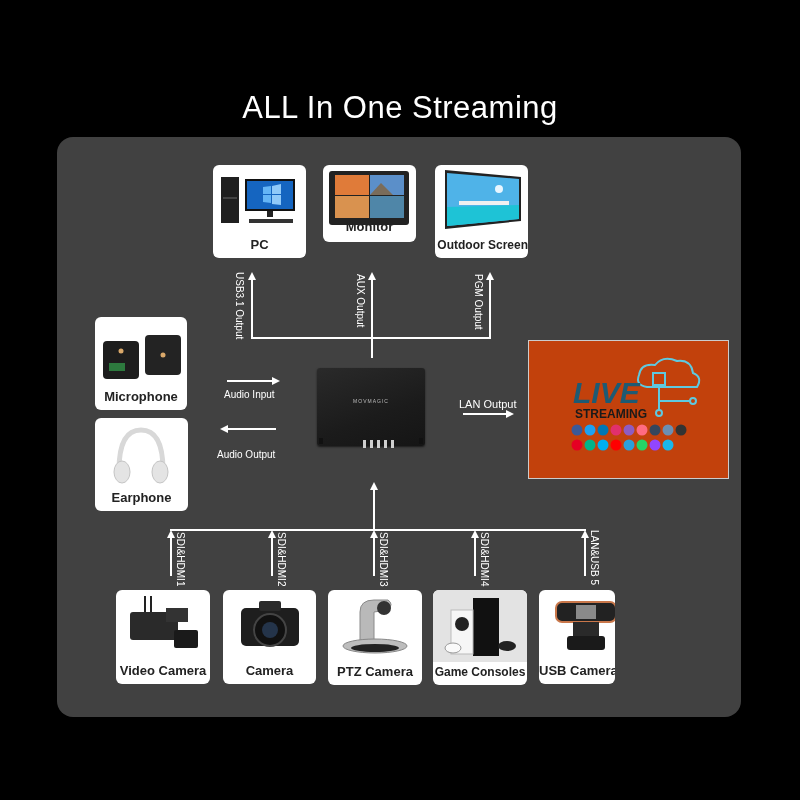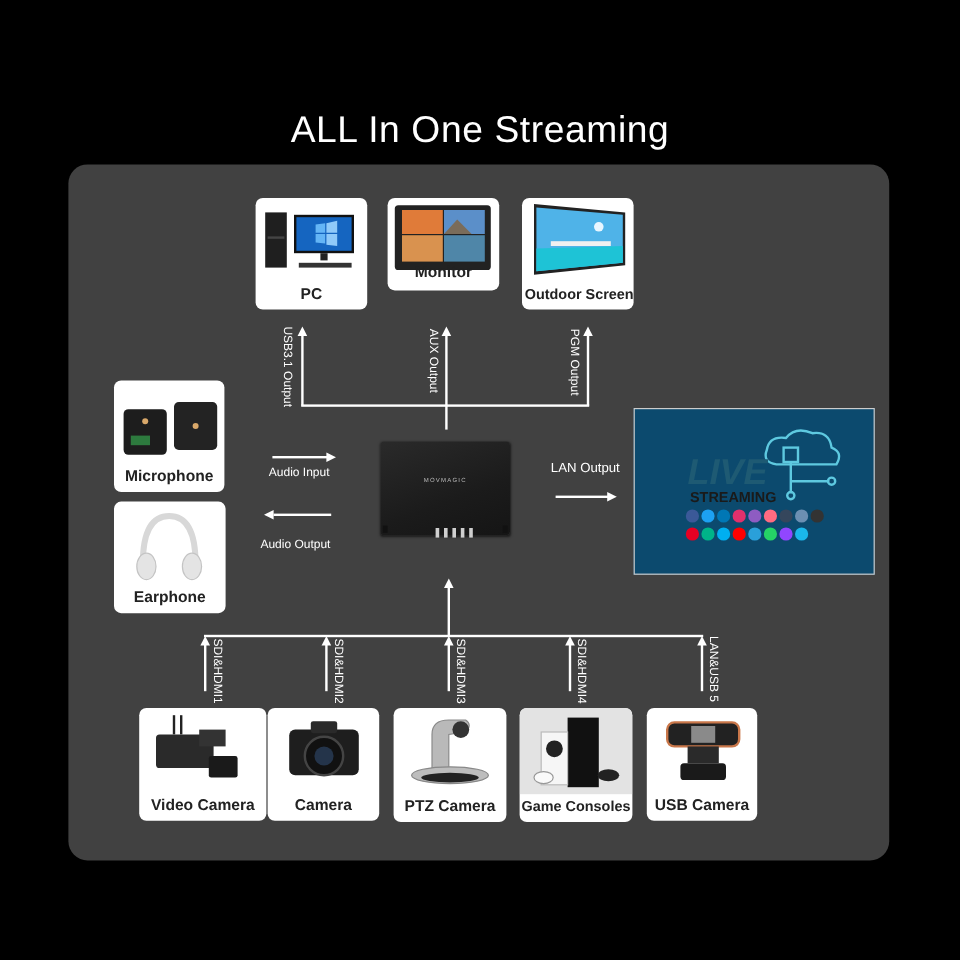--- a/index.html
+++ b/index.html
@@ -43,21 +43,21 @@
   .device {
     position: absolute; left: 317px; top: 368px; width: 108px; height: 78px;
     background: linear-gradient(160deg, #2a2a2a, #1b1b1b 60%, #151515); border-radius: 3px;
     box-shadow: 0 1px 2px rgba(0,0,0,0.6);
   }
   .device .brand {
     position: absolute; left: 0; right: 0; top: 30px; text-align: center; font-size: 5px;
     letter-spacing: 1px; color: #bbb;
   }
   .stream {
-    position: absolute; left: 528px; top: 340px; width: 199px; height: 137px; background: #0c4a6e;
+    position: absolute; left: 528px; top: 340px; width: 199px; height: 137px; background: #c2410c;
     border: 1px solid #ccc;
   }
 </style>
 </head>
 <body>
 
 <div class="title">ALL In One Streaming</div>
 
 <div class="panel"></div>
 
@@ -148,21 +148,21 @@
     <g fill="#cfcfcf">
       <rect x="46" y="6" width="3" height="8"></rect>
         <rect x="53" y="6" width="3" height="8"></rect>
       <rect x="60" y="6" width="3" height="8"></rect>
         <rect x="67" y="6" width="3" height="8"></rect>
       <rect x="74" y="6" width="3" height="8"></rect>
     </g>
   </svg>
 </div>
 
-<div class="hlabel" style="left:459px;top:384px;font-size:11px;">LAN Output</div>
+<div class="hlabel" style="left:459px;top:398px;font-size:11px;">LAN Output</div>
 <div class="line" style="left:463px;top:413px;width:44px;height:2px;"></div>
 <div class="arrow-right" style="left:506px;top:410px;"></div>
 
 <div class="stream">
   <svg width="199" height="137" viewBox="0 0 199 137">
     <path d="M110 34 Q112 22 126 24 Q134 14 148 20 Q162 18 164 32 Q174 36 168 46 L118 46 Q106 44 110 34 Z" fill="none" stroke="#5ec9e0" stroke-width="2"></path>
     <rect x="124" y="32" width="12" height="12" fill="none" stroke="#5ec9e0" stroke-width="2"></rect>
     <line x1="130" y1="44" x2="130" y2="70" stroke="#5ec9e0" stroke-width="2"></line>
     <line x1="130" y1="60" x2="162" y2="60" stroke="#5ec9e0" stroke-width="2"></line>
     <circle cx="164" cy="60" r="3" fill="none" stroke="#5ec9e0" stroke-width="2"></circle>
@@ -207,21 +207,21 @@
 <div class="arrow-up" style="left:471px;top:530px;"></div>
 <div class="line" style="left:584px;top:536px;width:2px;height:40px;"></div>
 <div class="arrow-up" style="left:581px;top:530px;"></div>
 
 <div class="vlabel" style="left:175px;top:532px;">SDI&amp;HDMI1</div>
 <div class="vlabel" style="left:276px;top:532px;">SDI&amp;HDMI2</div>
 <div class="vlabel" style="left:378px;top:532px;">SDI&amp;HDMI3</div>
 <div class="vlabel" style="left:479px;top:532px;">SDI&amp;HDMI4</div>
 <div class="vlabel" style="left:589px;top:530px;">LAN&amp;USB 5</div>
 
-<div class="card" style="left:116px;top:590px;width:106px;height:94px;">
+<div class="card" style="left:116px;top:590px;width:94px;height:94px;">
   <svg class="img" width="94" height="70" viewBox="0 0 94 70">
     <rect x="28" y="6" width="2" height="16" fill="#222"></rect>
       <rect x="34" y="6" width="2" height="16" fill="#222"></rect>
     <rect x="14" y="22" width="48" height="28" rx="3" fill="#2a2a2a"></rect>
     <rect x="58" y="40" width="24" height="18" rx="2" fill="#1a1a1a"></rect>
     <rect x="50" y="18" width="22" height="14" fill="#333"></rect>
   </svg>
   <div class="label">Video Camera</div>
 </div>
 
@@ -250,21 +250,21 @@
     <rect x="0" y="0" width="94" height="72" fill="#e3e3e3"></rect>
     <rect x="40" y="8" width="26" height="58" fill="#111"></rect>
     <rect x="18" y="20" width="22" height="44" fill="#f6f6f6" stroke="#bbb"></rect>
     <circle cx="29" cy="34" r="7" fill="#222"></circle>
     <ellipse cx="20" cy="58" rx="8" ry="5" fill="#fafafa" stroke="#999"></ellipse>
     <ellipse cx="74" cy="56" rx="9" ry="5" fill="#222"></ellipse>
   </svg>
   <div class="label" style="font-size:12px;">Game Consoles</div>
 </div>
 
-<div class="card" style="left:539px;top:590px;width:92px;height:94px;">
+<div class="card" style="left:539px;top:590px;width:76px;height:94px;">
   <svg class="img" width="94" height="70" viewBox="0 0 94 70">
     <rect x="17" y="12" width="60" height="20" rx="6" fill="#222" stroke="#c9774a" stroke-width="2"></rect>
     <rect x="37" y="15" width="20" height="14" fill="#8a8a8a"></rect>
     <rect x="34" y="32" width="26" height="14" fill="#2a2a2a"></rect>
     <rect x="28" y="46" width="38" height="14" rx="3" fill="#1a1a1a"></rect>
   </svg>
   <div class="label">USB Camera</div>
 </div>
 
 </body></html>

